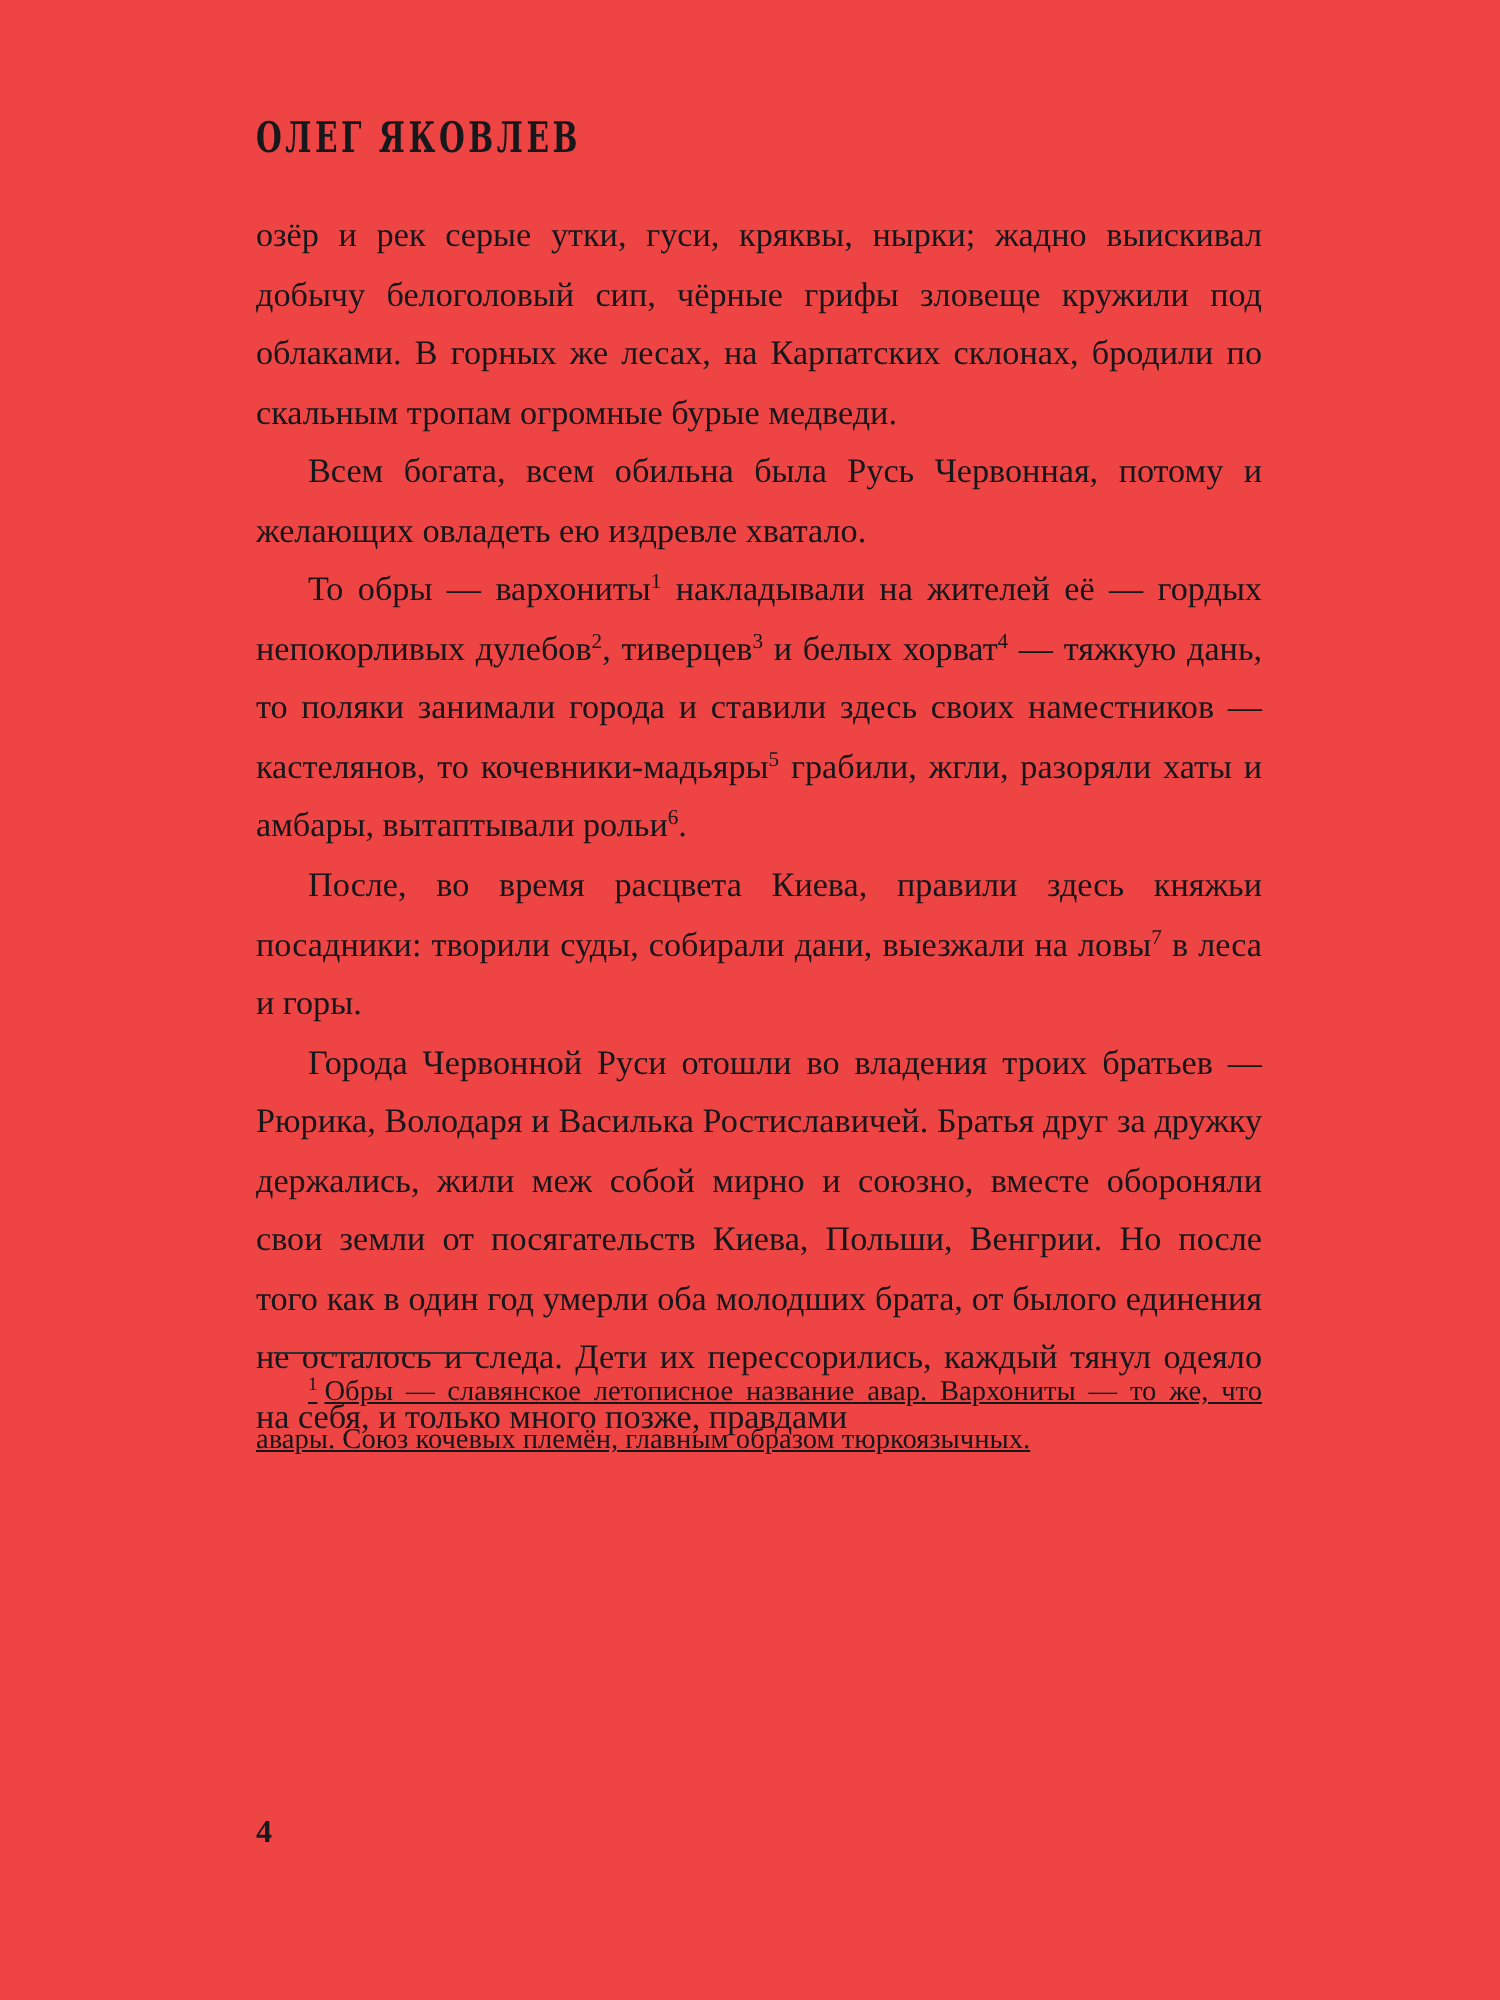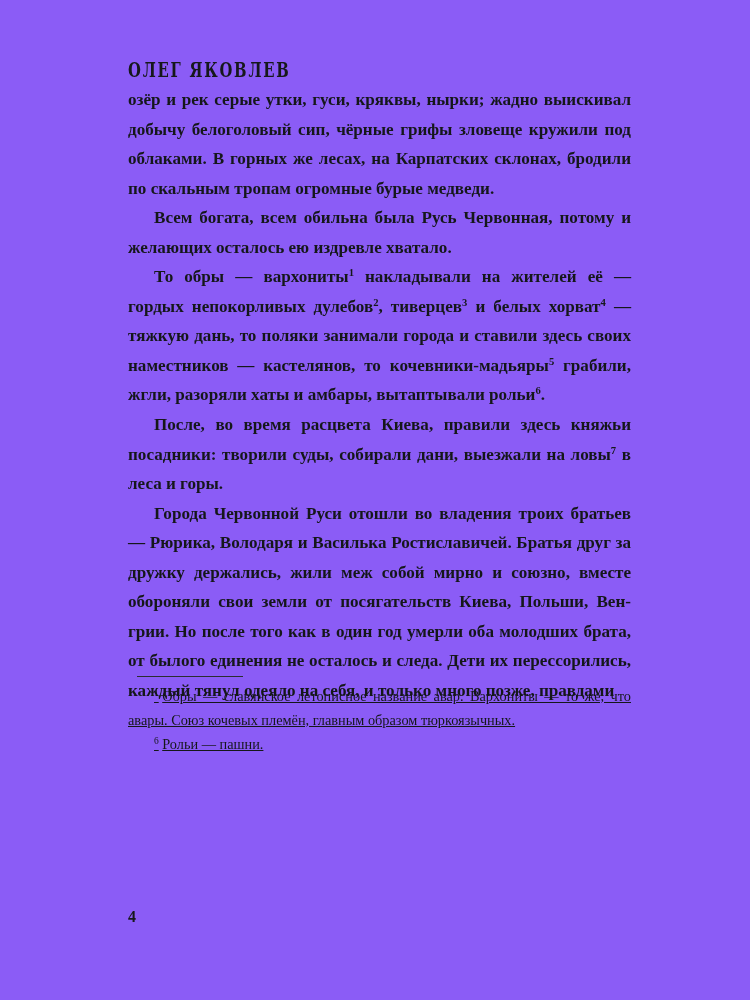--- a/index.html
+++ b/index.html
@@ -5,21 +5,21 @@
   html, body {
     margin: 0;
     padding: 0;
     background: #ffffff;
   }
 
   .page {
     position: relative;
     width: 750px;
     height: 1000px;
-    background: #8b5cf6;
+    background: #ef4444;
     overflow: hidden;
     box-sizing: border-box;
     font-family: "Liberation Serif", "DejaVu Serif", serif;
     color: #15171a;
   }
 
   
   .running-head {
     position: absolute;
     left: 128px;
@@ -31,23 +31,22 @@
     color: #16181b;
     transform: scaleX(0.80) scaleY(1.14);
     transform-origin: left top;
     white-space: nowrap;
   }
 
   
   .body-column {
     position: absolute;
     left: 128px;
-    top: 85px;
+    top: 103px;
     width: 503px;
-    font-weight: bold;
   }
 
   .para {
     margin: 0;
     font-size: 17.1px;
     line-height: 29.55px;
     text-align: justify;
     text-indent: 26px;
     hyphens: manual;
     -webkit-hyphens: manual;
@@ -114,30 +113,29 @@
 </head>
 <body>
 
 <div class="page">
 
   <div class="running-head">ОЛЕГ ЯКОВЛЕВ</div>
 
   <div class="body-column">
     <div id="body-paragraph-list">
         <p class="para no-indent">озёр и рек серые утки, гуси, кряквы, нырки; жадно выискивал добычу белоголовый сип, чёрные грифы зловеще кружили под облаками. В горных же лесах, на Карпатских склонах, бродили по скальным тропам огромные бурые медведи.</p>
-        <p class="para">Всем богата, всем обильна была Русь Червонная, потому и желающих осталось ею издревле хватало.</p>
+        <p class="para">Всем богата, всем обильна была Русь Червонная, потому и желающих овладеть ею издревле хватало.</p>
         <p class="para">То обры — вархониты<sup>1</sup> накладывали на жителей её — гордых непокорливых дулебов<sup>2</sup>, тиверцев<sup>3</sup> и белых хорват<sup>4</sup> — тяжкую дань, то поляки занимали города и ставили здесь своих намест­ников — кастелянов, то кочевники-мадьяры<sup>5</sup> грабили, жгли, разоряли хаты и амбары, вытаптывали рольи<sup>6</sup>.</p>
         <p class="para">После, во время расцвета Киева, правили здесь княжьи посадники: творили суды, собирали дани, выезжали на ловы<sup>7</sup> в леса и горы.</p>
         <p class="para">Города Червонной Руси отошли во владения троих братьев — Рюрика, Володаря и Василька Ростиславичей. Братья друг за дружку держались, жили меж собой мирно и союзно, вместе обороняли свои земли от посягательств Киева, Польши, Вен­грии. Но после того как в один год умерли оба молодших брата, от былого единения не осталось и следа. Дети их перессорились, каждый тянул одеяло на себя, и только много позже, правдами</p>
       </div>
   </div>
 
   <div class="footnotes">
     <hr class="footnote-rule">
     <div id="footnote-list">
         <p class="footnote"><span class="fn-mark">1</span>Обры — славянское летописное название авар. Вархониты — то же, что авары. Союз кочевых племён, главным образом тюркоязычных.</p>
-        <p class="footnote"><span class="fn-mark">6</span>Рольи — пашни.</p>
       </div>
   </div>
 
   <div class="folio">4</div>
 
 </div>
 
 </body></html>

